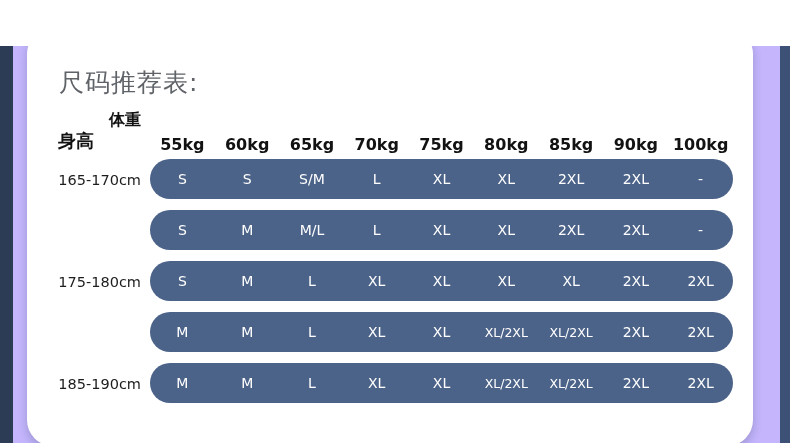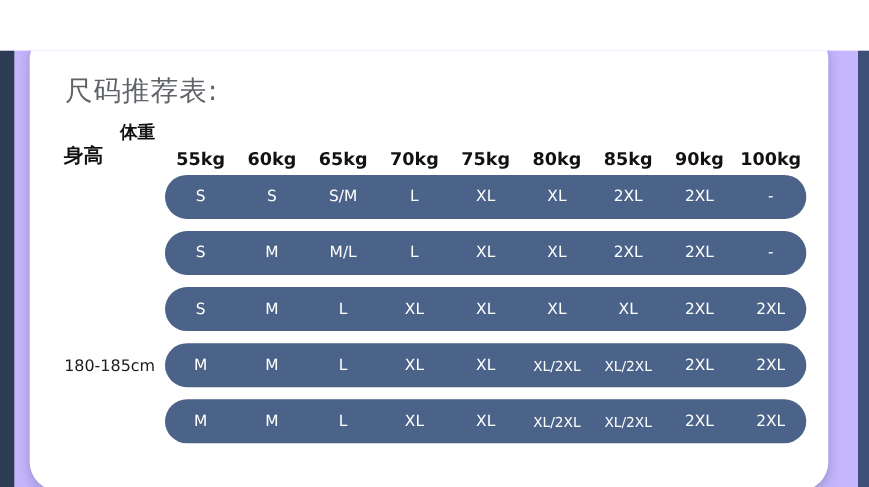--- a/index.html
+++ b/index.html
@@ -192,20 +192,21 @@
             <div class="hcell">75kg</div>
             <div class="hcell">80kg</div>
             <div class="hcell">85kg</div>
             <div class="hcell">90kg</div>
             <div class="hcell">100kg</div>
           </div>
       </div>
 
       <div id="table-body">
           <div class="row">
+            <div class="rowlabel">165-170cm</div>
             <div class="pill">
               <div class="cell">S</div>
               <div class="cell">S</div>
               <div class="cell">S/M</div>
               <div class="cell">L</div>
               <div class="cell">XL</div>
               <div class="cell">XL</div>
               <div class="cell">2XL</div>
               <div class="cell">2XL</div>
               <div class="cell">-</div>
@@ -218,47 +219,48 @@
               <div class="cell">M/L</div>
               <div class="cell">L</div>
               <div class="cell">XL</div>
               <div class="cell">XL</div>
               <div class="cell">2XL</div>
               <div class="cell">2XL</div>
               <div class="cell">-</div>
             </div>
           </div>
           <div class="row">
-            <div class="pill">
-              <div class="cell">S</div>
-              <div class="cell">M</div>
-              <div class="cell">L</div>
-              <div class="cell">XL</div>
-              <div class="cell">XL</div>
-              <div class="cell">XL</div>
-              <div class="cell">XL</div>
-              <div class="cell">2XL</div>
-              <div class="cell">2XL</div>
-            </div>
-          </div>
-          <div class="row">
-            <div class="rowlabel">180-185cm</div>
-            <div class="pill">
-              <div class="cell">M</div>
-              <div class="cell">M</div>
-              <div class="cell">L</div>
-              <div class="cell">XL</div>
-              <div class="cell">XL</div>
-              <div class="cell wide">XL/2XL</div>
-              <div class="cell wide">XL/2XL</div>
-              <div class="cell">2XL</div>
-              <div class="cell">2XL</div>
-            </div>
-          </div>
-          <div class="row">
+            <div class="rowlabel">175-180cm</div>
+            <div class="pill">
+              <div class="cell">S</div>
+              <div class="cell">M</div>
+              <div class="cell">L</div>
+              <div class="cell">XL</div>
+              <div class="cell">XL</div>
+              <div class="cell">XL</div>
+              <div class="cell">XL</div>
+              <div class="cell">2XL</div>
+              <div class="cell">2XL</div>
+            </div>
+          </div>
+          <div class="row">
+            <div class="pill">
+              <div class="cell">M</div>
+              <div class="cell">M</div>
+              <div class="cell">L</div>
+              <div class="cell">XL</div>
+              <div class="cell">XL</div>
+              <div class="cell wide">XL/2XL</div>
+              <div class="cell wide">XL/2XL</div>
+              <div class="cell">2XL</div>
+              <div class="cell">2XL</div>
+            </div>
+          </div>
+          <div class="row">
+            <div class="rowlabel">185-190cm</div>
             <div class="pill">
               <div class="cell">M</div>
               <div class="cell">M</div>
               <div class="cell">L</div>
               <div class="cell">XL</div>
               <div class="cell">XL</div>
               <div class="cell wide">XL/2XL</div>
               <div class="cell wide">XL/2XL</div>
               <div class="cell">2XL</div>
               <div class="cell">2XL</div>

